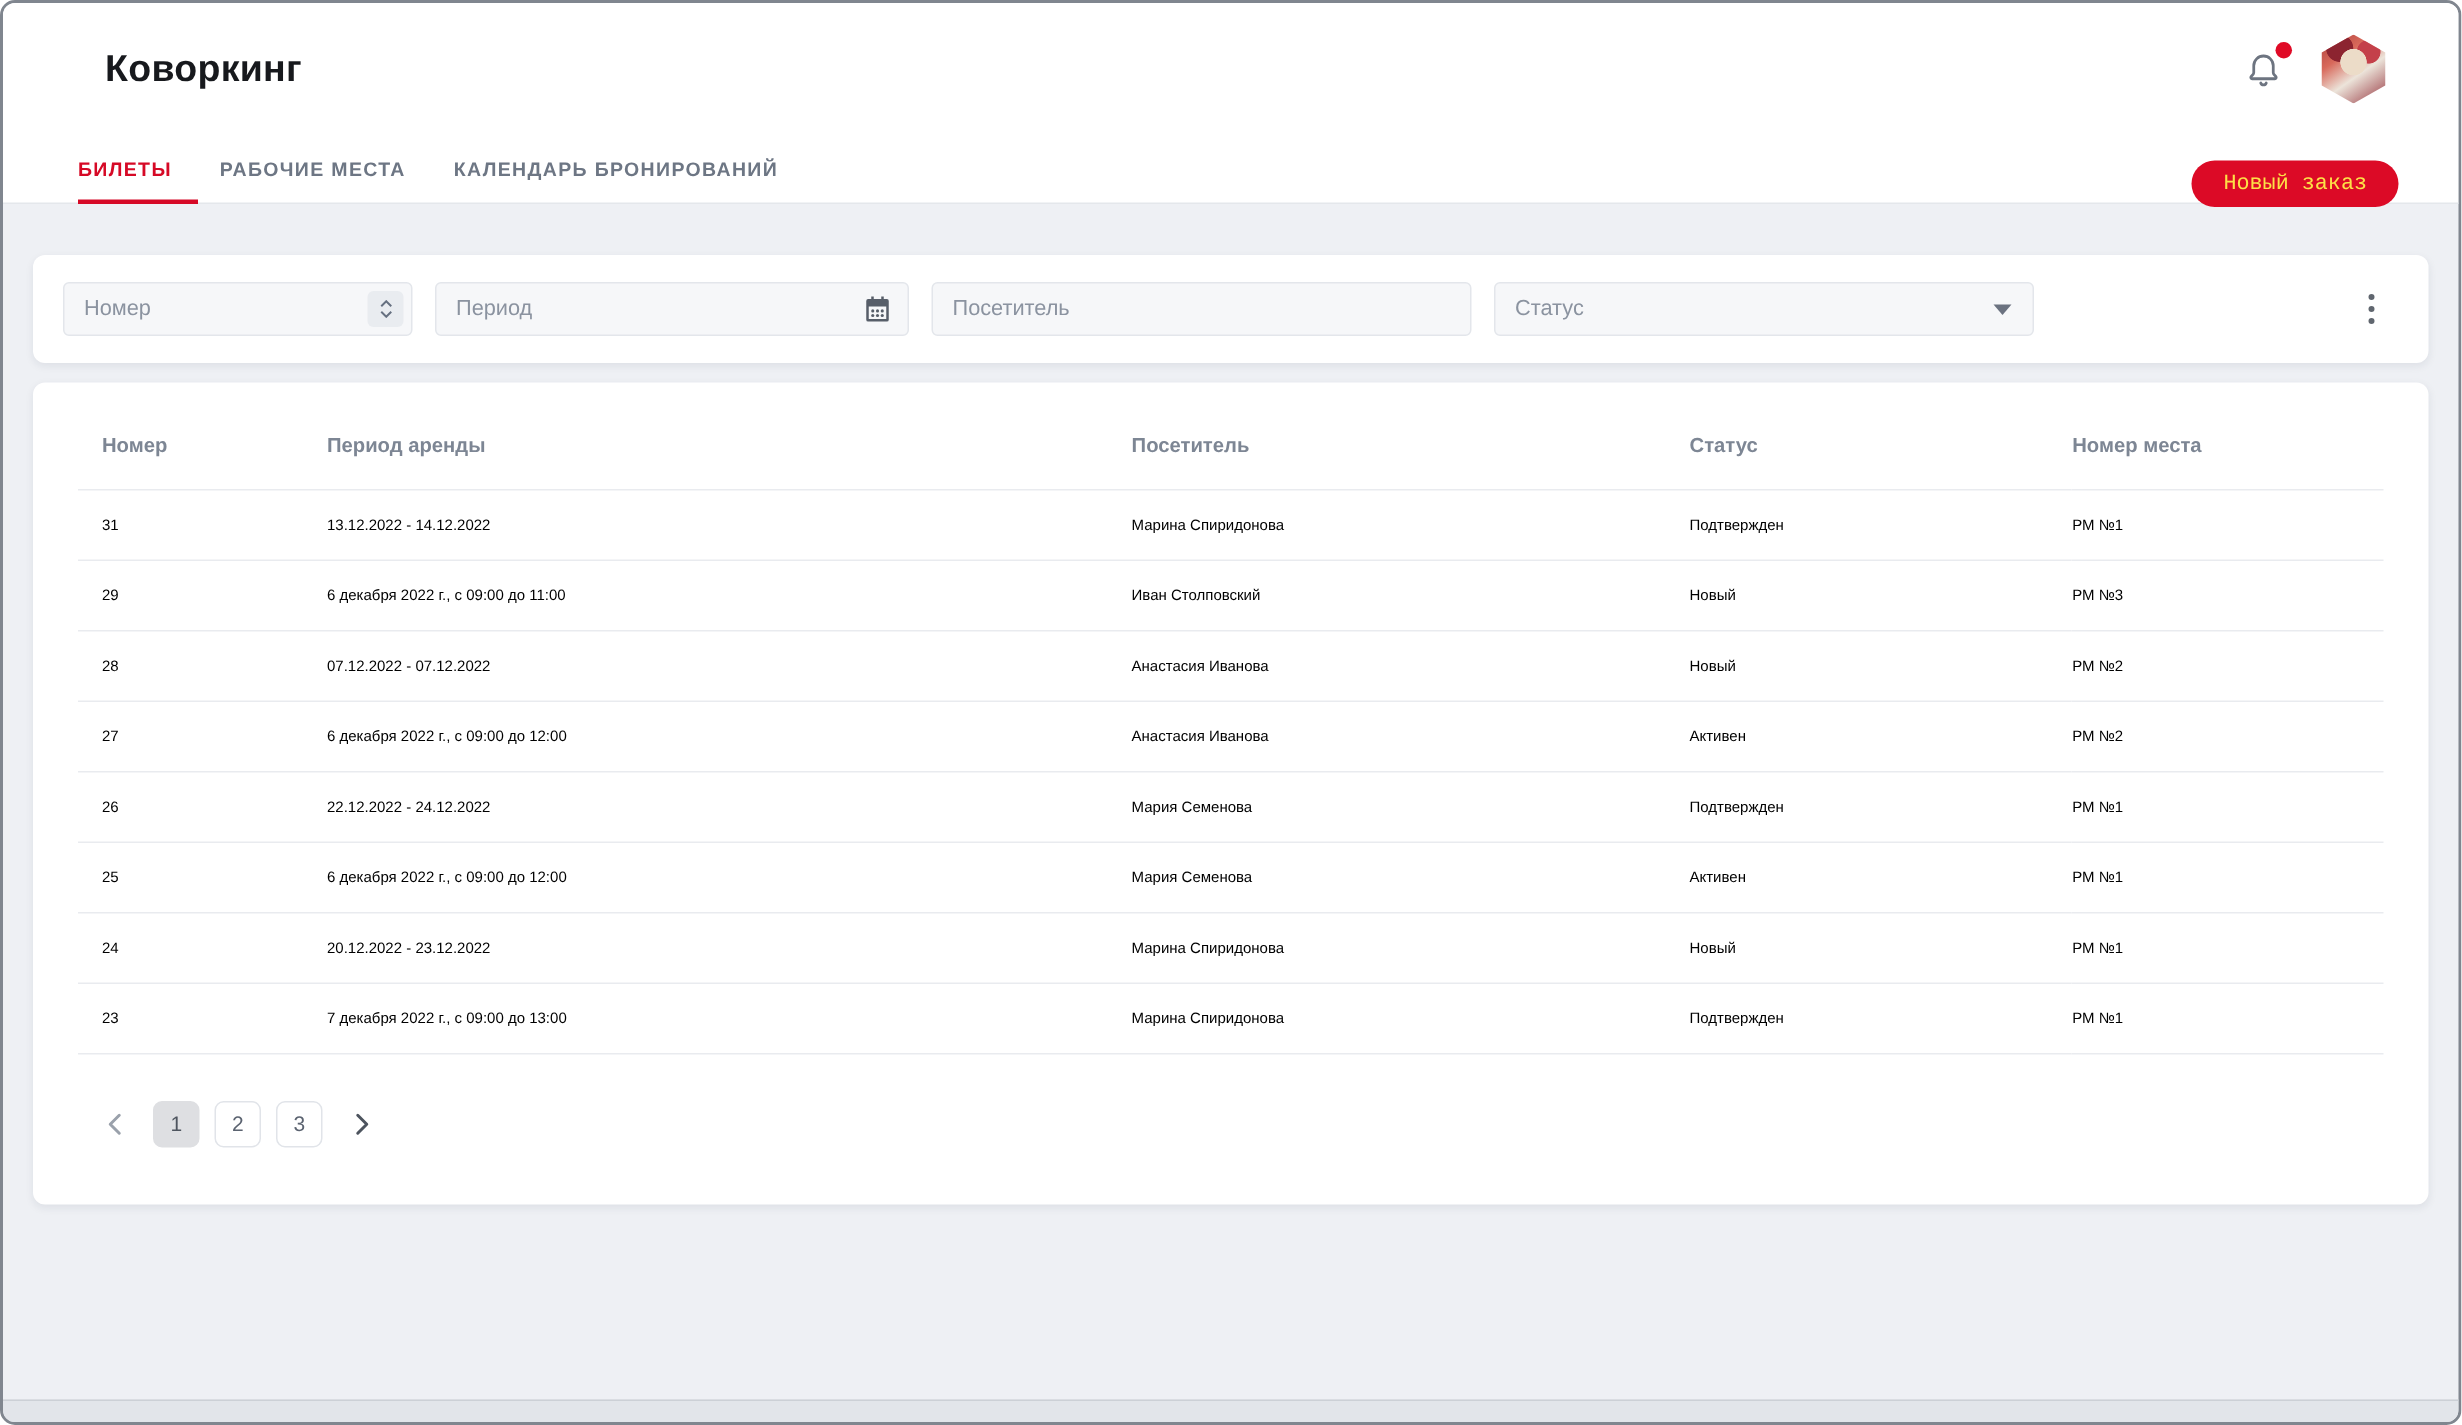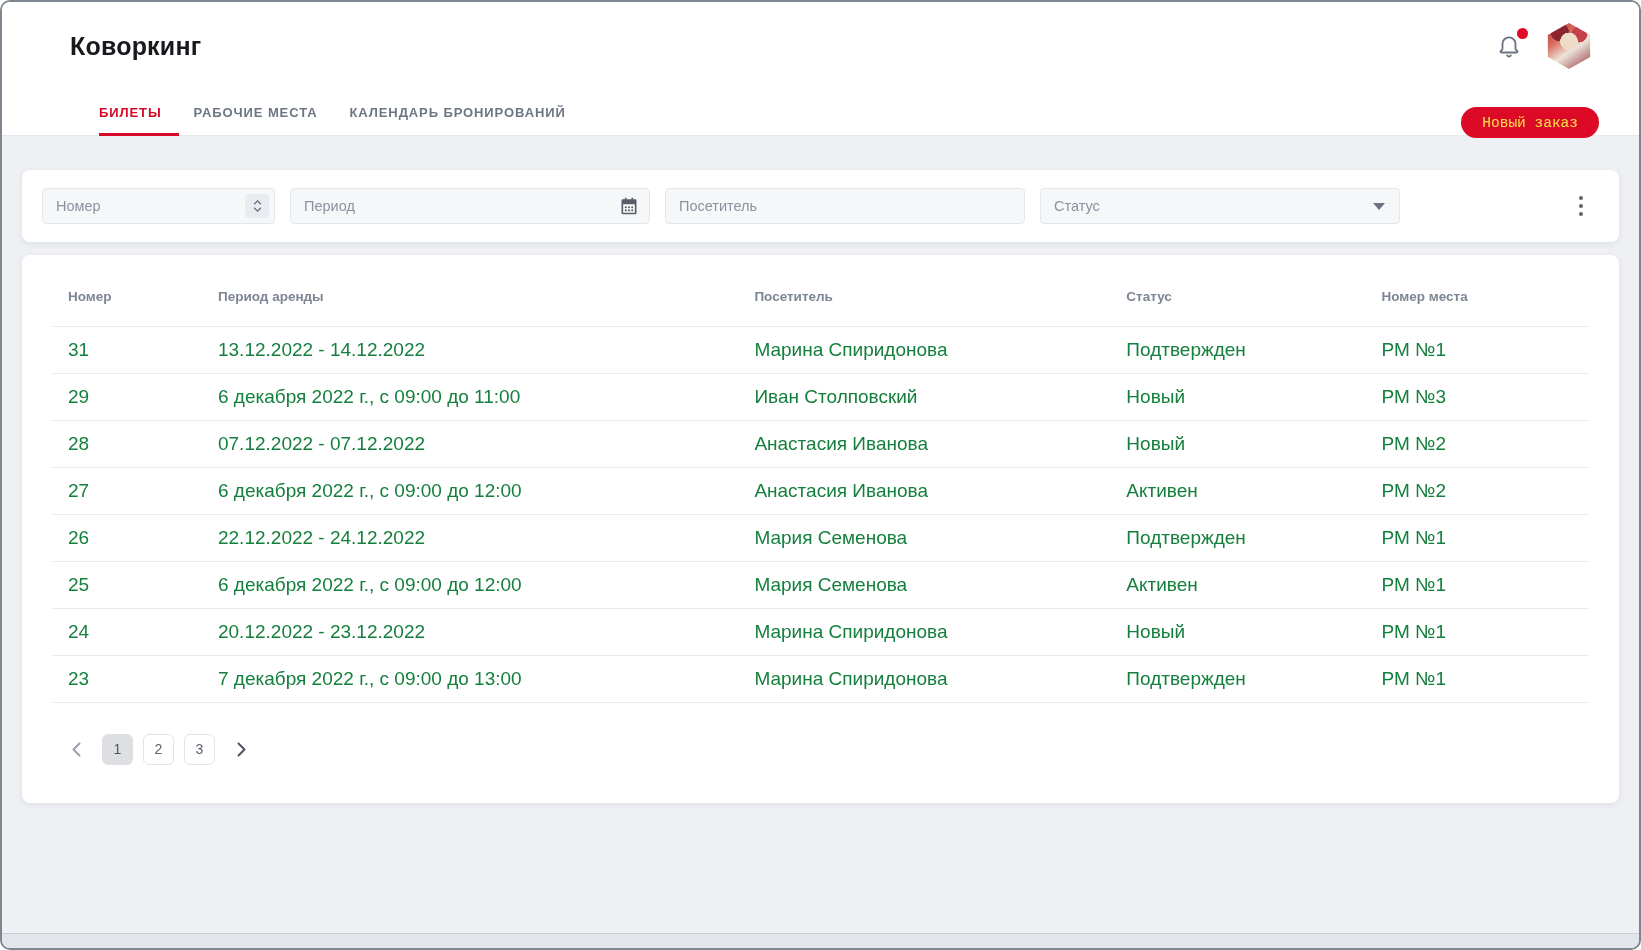--- a/index.html
+++ b/index.html
@@ -30,21 +30,21 @@
       radial-gradient(circle at 50% 40%, #ecdcc8 0 24%, rgba(0,0,0,0) 25%),
       radial-gradient(circle at 30% 20%, #8c2430 0 18%, rgba(0,0,0,0) 19%),
       radial-gradient(circle at 72% 25%, #c4404a 0 16%, rgba(0,0,0,0) 17%),
       linear-gradient(145deg,#a83a38 0%,#d8695b 32%,#ece4da 58%,#93303a 100%);
   }
 
   
   .tabbar {
     background:#fff; height:46px; flex:0 0 auto;
     border-bottom:1px solid #e4e7eb;
-    display:flex; align-items:center; padding:0 40px 0 97px;
+    display:flex; align-items:center; padding:0 40px 0 50px;
   }
   .tabs { display:flex; gap:32px; height:100%; }
   .tab {
     display:flex; align-items:center; height:100%; position:relative;
     font-size:13px; font-weight:600; letter-spacing:.9px; color:#6d7684; cursor:pointer;
     white-space:nowrap;
   }
   .tab.active { color:#d60926; }
   .tab.active::after {
     content:""; position:absolute; left:0; right:-17px; bottom:-1px; height:3px; background:#d60926;
@@ -62,21 +62,21 @@
     background:#fff; border-radius:8px; box-shadow:0 2px 6px rgba(25,39,70,.08);
     padding:18px 20px; display:flex; align-items:center; gap:15px;
   }
   .f-input { position:relative; height:36px; flex:0 0 auto; }
   .f-input input {
     width:100%; height:100%; background:#f6f7f9; border:1px solid #e3e6eb; border-radius:4px;
     padding:0 42px 0 13px; font-size:14.5px; color:#2a2e35; font-family:inherit; outline:none;
   }
   .f-input input::placeholder { color:#8b93a0; opacity:1; }
   .w-number  { width:233px; }
-  .w-period  { width:360px; }
+  .w-period  { width:316px; }
   .w-visitor { width:360px; }
   .w-status  { width:360px; }
 
   .stepper {
     position:absolute; right:6px; top:6px; width:24px; height:24px;
     background:#e9ecf0; border-radius:4px; color:#667080; cursor:pointer;
     display:flex; flex-direction:column; align-items:center; justify-content:center; gap:2px;
   }
   .cal-icon { position:absolute; right:11px; top:8px; width:20px; height:20px; color:#575e69; cursor:pointer; }
   .select-arrow {
@@ -94,21 +94,21 @@
     background:#fff; border-radius:8px; box-shadow:0 2px 6px rgba(25,39,70,.08);
     margin-top:13px; padding:0 30px 38px;
   }
   table { width:100%; border-collapse:collapse; }
   thead th {
     text-align:left; font-size:13.5px; font-weight:700; color:#7d8694;
     padding:34px 0 22px; white-space:nowrap;
   }
   th:first-child, td:first-child { padding-left:16px; }
   tbody td {
-    font-size:19px; color:#15803d; height:47px; padding:0;
+    font-size:10px; color:#000000; height:47px; padding:0;
     border-top:1px solid #e9ebef; white-space:nowrap;
   }
   tbody tr:last-child td { border-bottom:1px solid #e9ebef; }
   tbody tr { cursor:pointer; }
 
   
   .pagination { display:flex; align-items:center; gap:10px; margin-top:30px; padding-left:8px; }
   .pg-arrow {
     width:32px; height:32px; border:none; background:transparent; padding:0; cursor:pointer;
     display:flex; align-items:center; justify-content:center; color:#9aa1ab;

